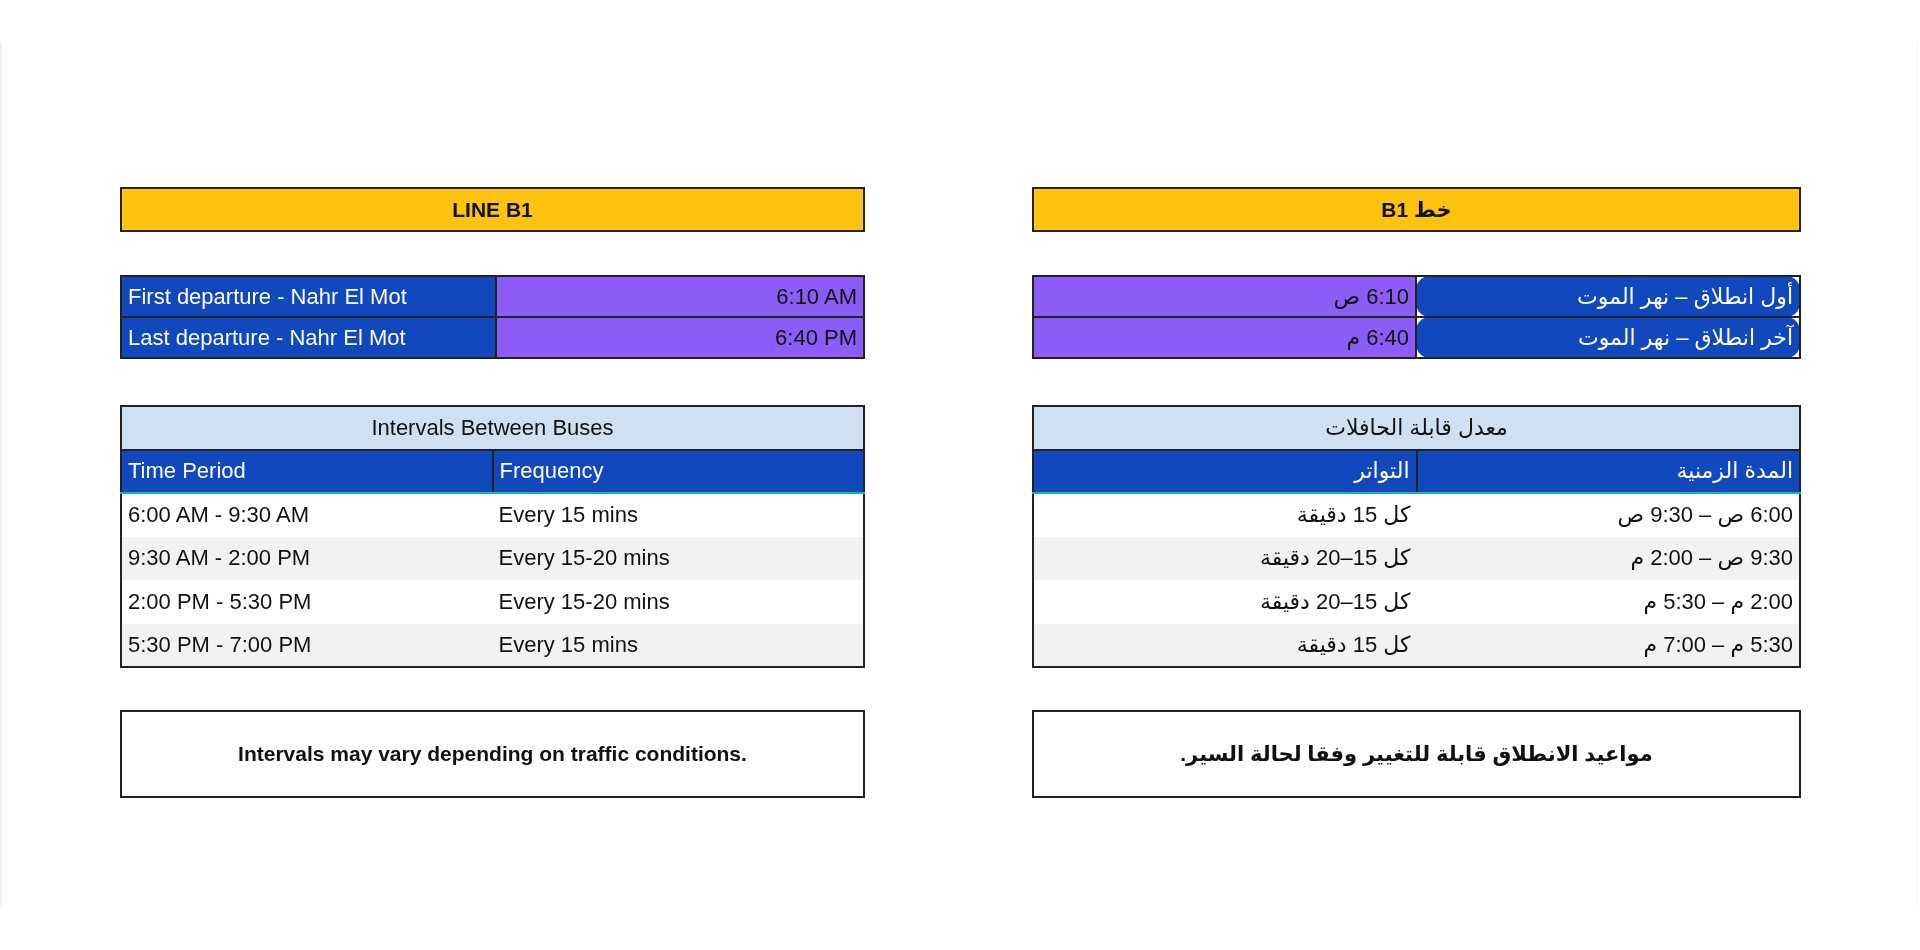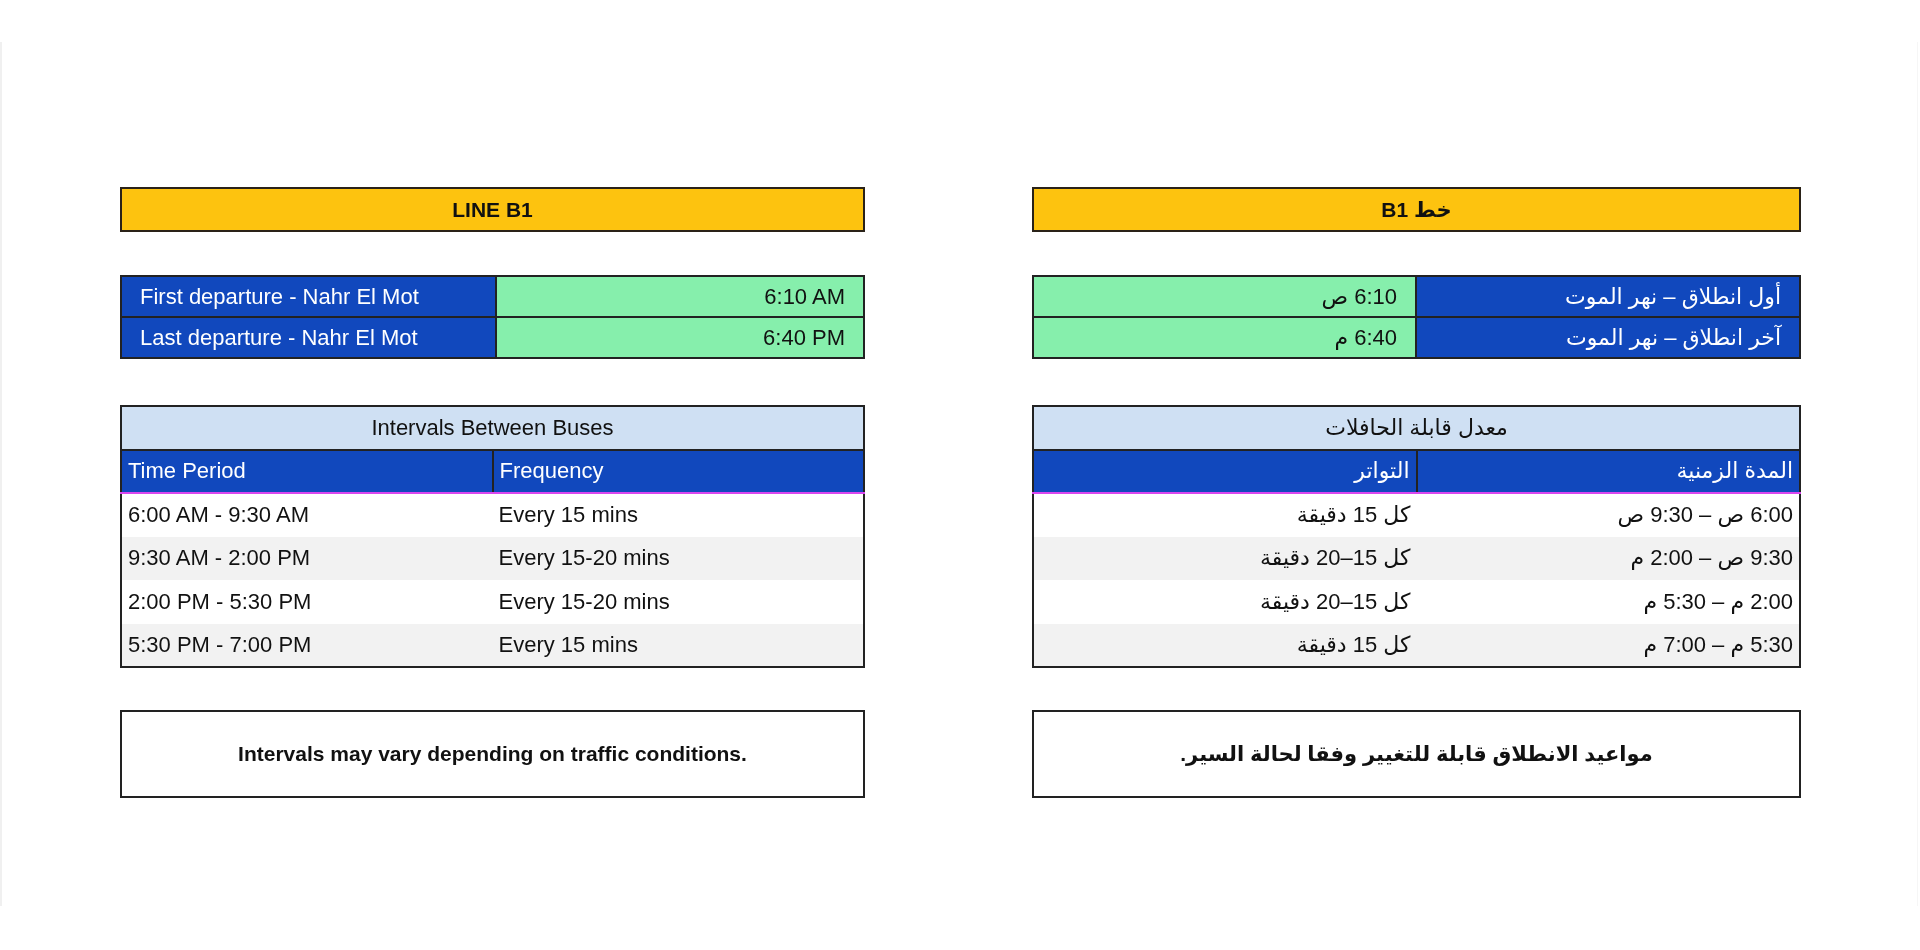--- a/index.html
+++ b/index.html
@@ -58,36 +58,36 @@
     .departures {
       position: absolute;
       top: 275px;
       left: 0;
       right: 0;
       border: 2px solid #222;
     }
     .departures td {
       height: 41px;
       font-size: 22px;
-      padding: 0 18px;
+      padding: 0 6px;
       box-sizing: border-box;
       border: 2px solid #222;
     }
     .blue-cell {
       background: #1148bd;
       color: #ffffff;
     }
     .white-cell {
-      background: #86efac;
+      background: #8b5cf6;
       color: #111;
       margin-top: 8px;
     }
     .left .departures td.label { width: 375px; text-align: left; }
     .left .departures td.value { text-align: right; }
-    .right .departures td.label { width: 384px; text-align: right; }
+    .right .departures td.label { width: 384px; text-align: right; border-radius: 14px; }
     .right .departures td.value { text-align: right; }
 
     .intervals {
       position: absolute;
       top: 405px;
       left: 0;
       right: 0;
       border: 2px solid #222;
       padding-left: 15px;
     }
@@ -100,21 +100,21 @@
     }
     .intervals .title-row th {
       background: #cfe0f3;
       text-align: center;
       color: #111;
       border-bottom: 2px solid #222;
     }
     .intervals .col-head th {
       background: #1148bd;
       color: #fff;
-      border-bottom: 2px solid #d946ef;
+      border-bottom: 2px solid #14b8a6;
     }
     .left .intervals .col-head th { text-align: left; }
     .right .intervals .col-head th { text-align: right; }
     .intervals .col-head th.c1 { border-right: 2px solid #222; }
     .right .intervals .col-head th.c1 { border-right: none; border-left: 2px solid #222; }
     .left .intervals td { text-align: left; }
     .right .intervals td { text-align: right; }
     .intervals tr.row-odd td { background: #ffffff; margin-top: 12px; }
     .intervals tr.row-even td { background: #f2f2f2; }
     .left .intervals .c1 { width: 375px; }

